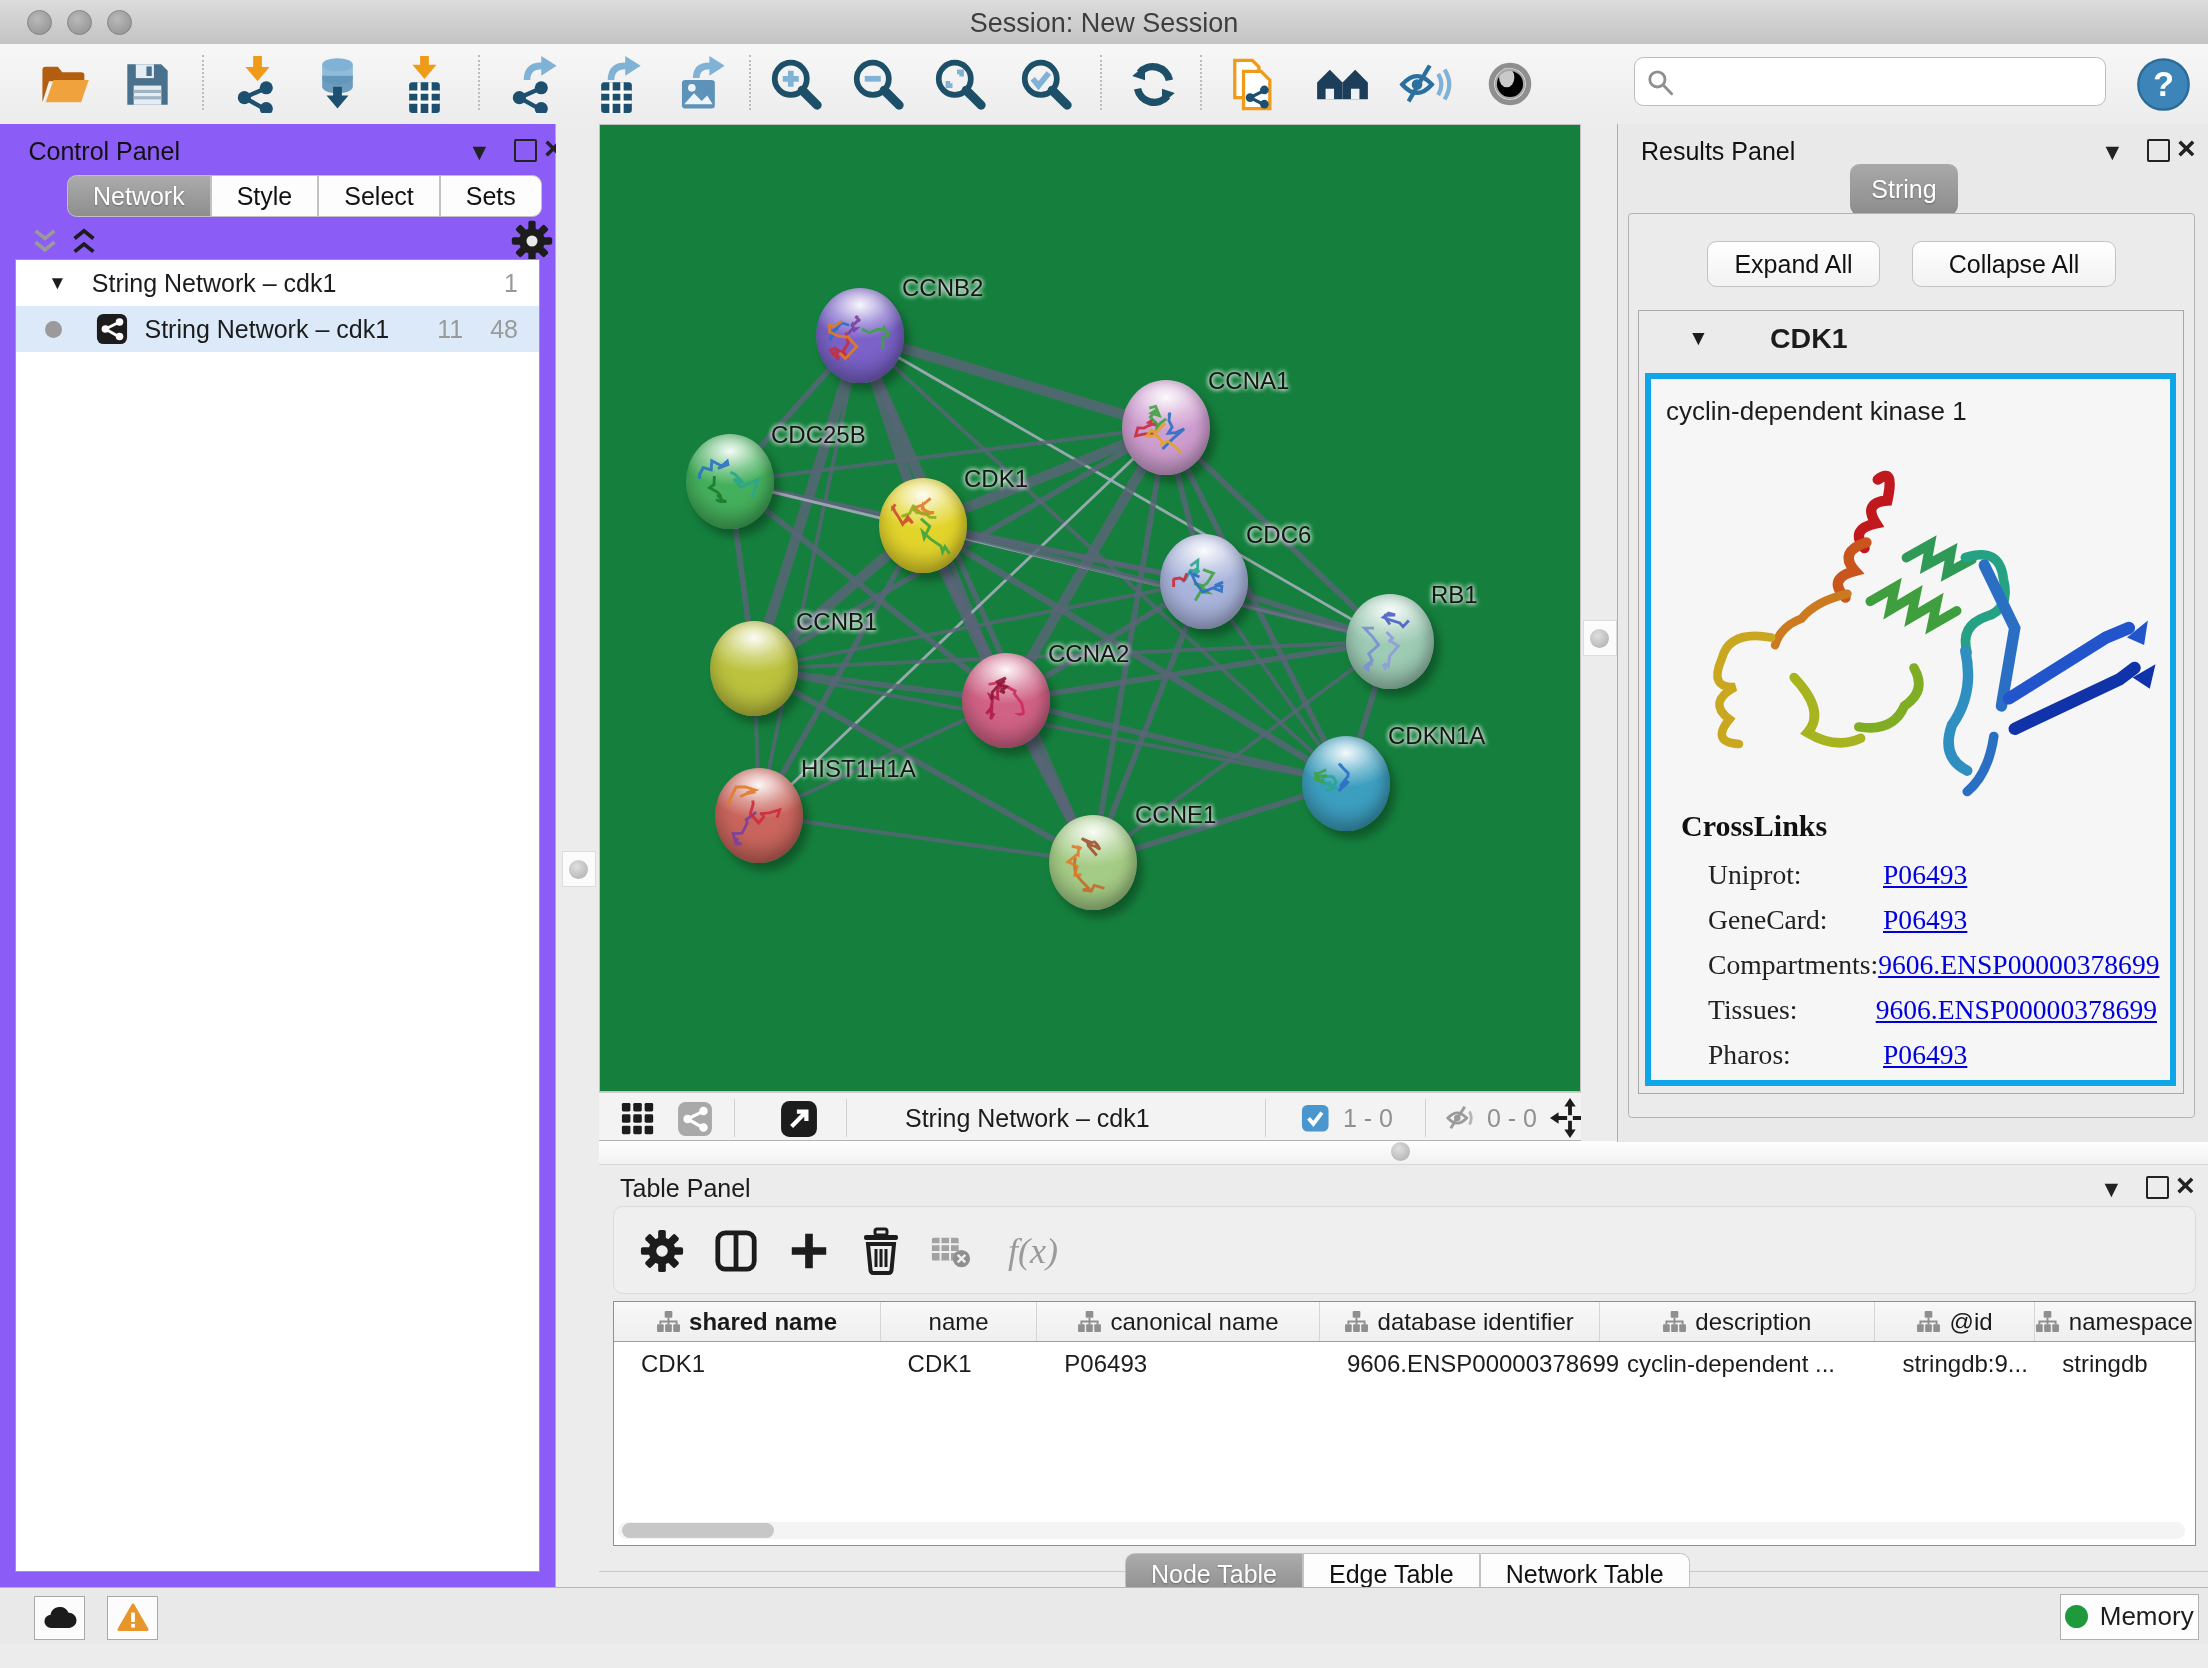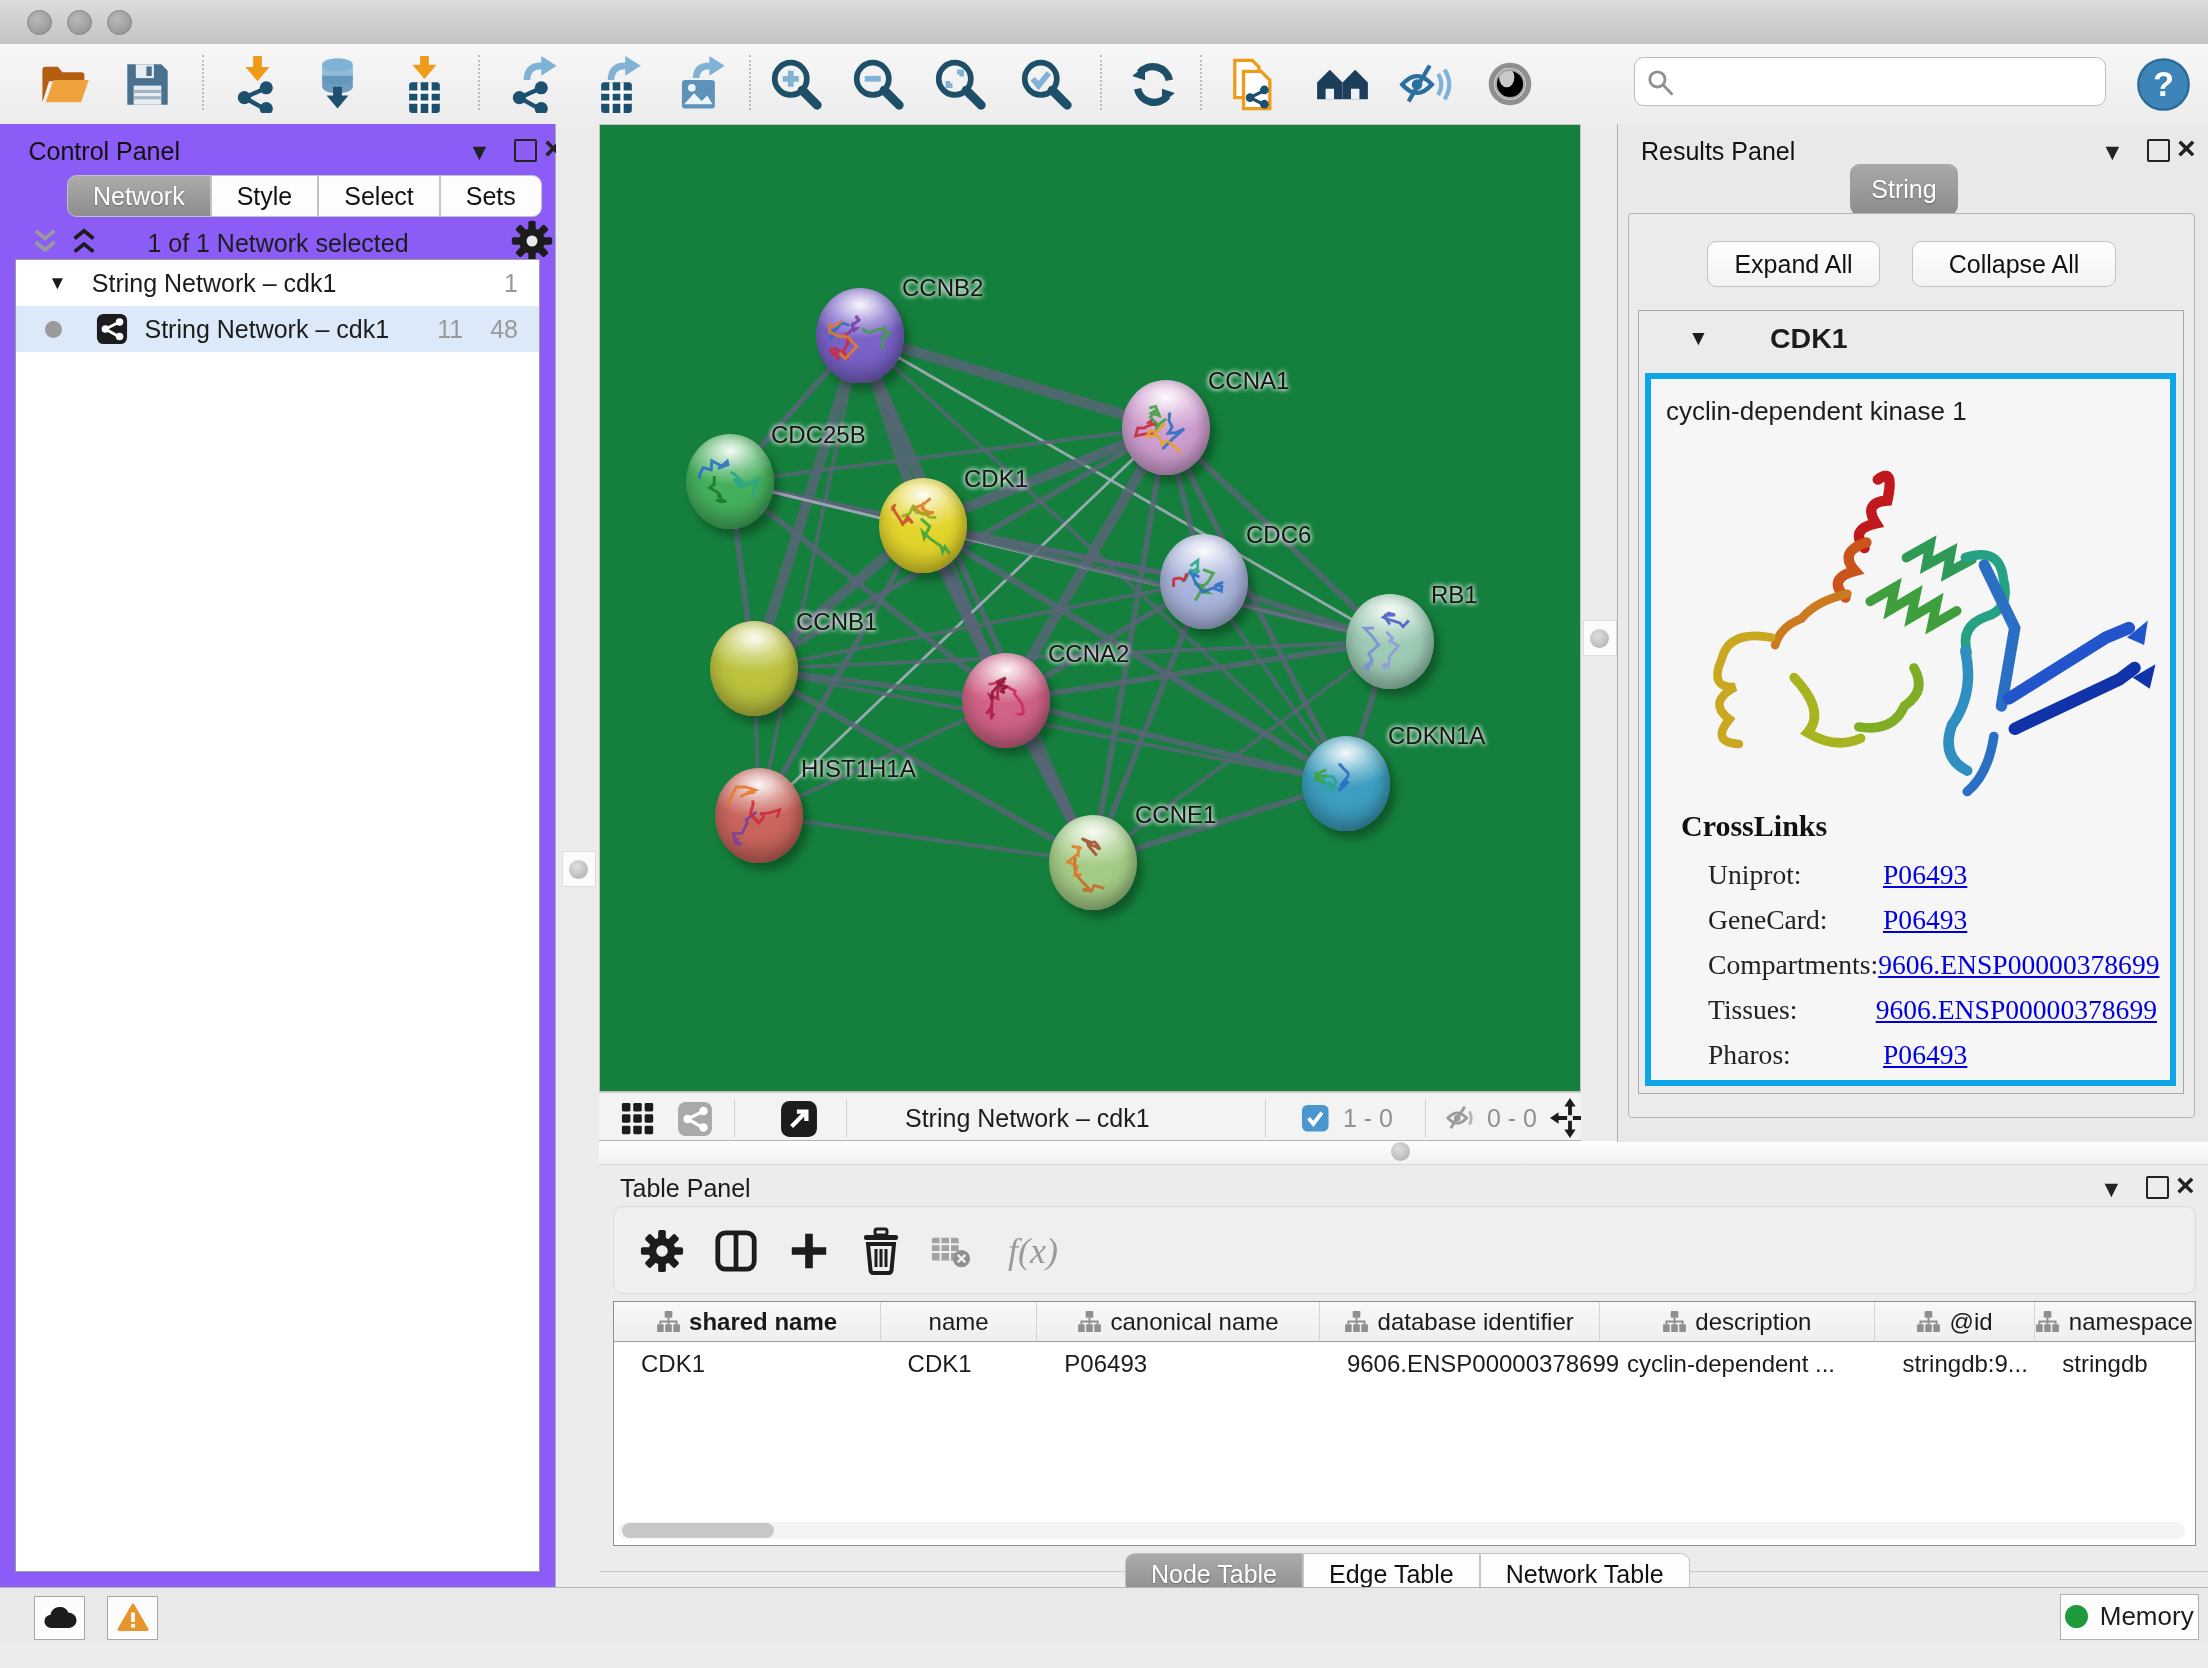--- a/index.html
+++ b/index.html
@@ -82,20 +82,21 @@
   .mem-dot{width:23px;height:23px;border-radius:50%;background:#1e9a3c;}
   svg{display:block;}
 </style>
 </head>
 <body>
 
 <div class="abs titlebar">
   <div class="abs traffic" style="left:27px"></div>
   <div class="abs traffic" style="left:67px"></div>
   <div class="abs traffic" style="left:107px"></div>
+  <div class="abs win-title">Session: New Session</div>
 </div>
 
 <div class="abs toolbar">
   <div class="abs tb-btn" style="left:31px">
     <svg width="53" height="53" viewBox="0 0 48 48">
         <path d="M4 40 V11 q0-3 3-3 h11 l4 5 h17 q3 0 3 3 v5 H10z" fill="#b25d10"></path>
         <path d="M7 40 L14 20 h32 l-7 20 z" fill="#f0a23c"></path>
       </svg>
   </div>
   <div class="abs tb-btn" style="left:114px">
@@ -281,21 +282,20 @@
       </svg>
   </div>
   <div class="abs" style="left:68px;top:103px;width:38px">
     <svg width="32" height="28.5" viewBox="0 0 34 30">
         <g stroke="#1c1c1c" stroke-width="4" fill="none">
           <path d="M7 12 l10-8 10 8"></path>
           <path d="M7 26 l10-8 10 8"></path>
         </g>
       </svg>
   </div>
-  <div class="abs" style="left:0;top:105px;width:556px;text-align:center;font-size:25px">1 of 1 Network selected</div>
   <div class="abs" style="left:510px;top:95px">
     <svg width="44" height="44" viewBox="-24 -24 48 48">
         <g fill="#1c1c1c">
           <rect x="-4" y="-22" width="8" height="44" rx="2"></rect>
           <rect x="-4" y="-22" width="8" height="44" rx="2" transform="rotate(45)"></rect>
           <rect x="-4" y="-22" width="8" height="44" rx="2" transform="rotate(90)"></rect>
           <rect x="-4" y="-22" width="8" height="44" rx="2" transform="rotate(135)"></rect>
           <circle r="14"></circle>
         </g>
         <circle r="6" fill="#e9e9e9"></circle>

